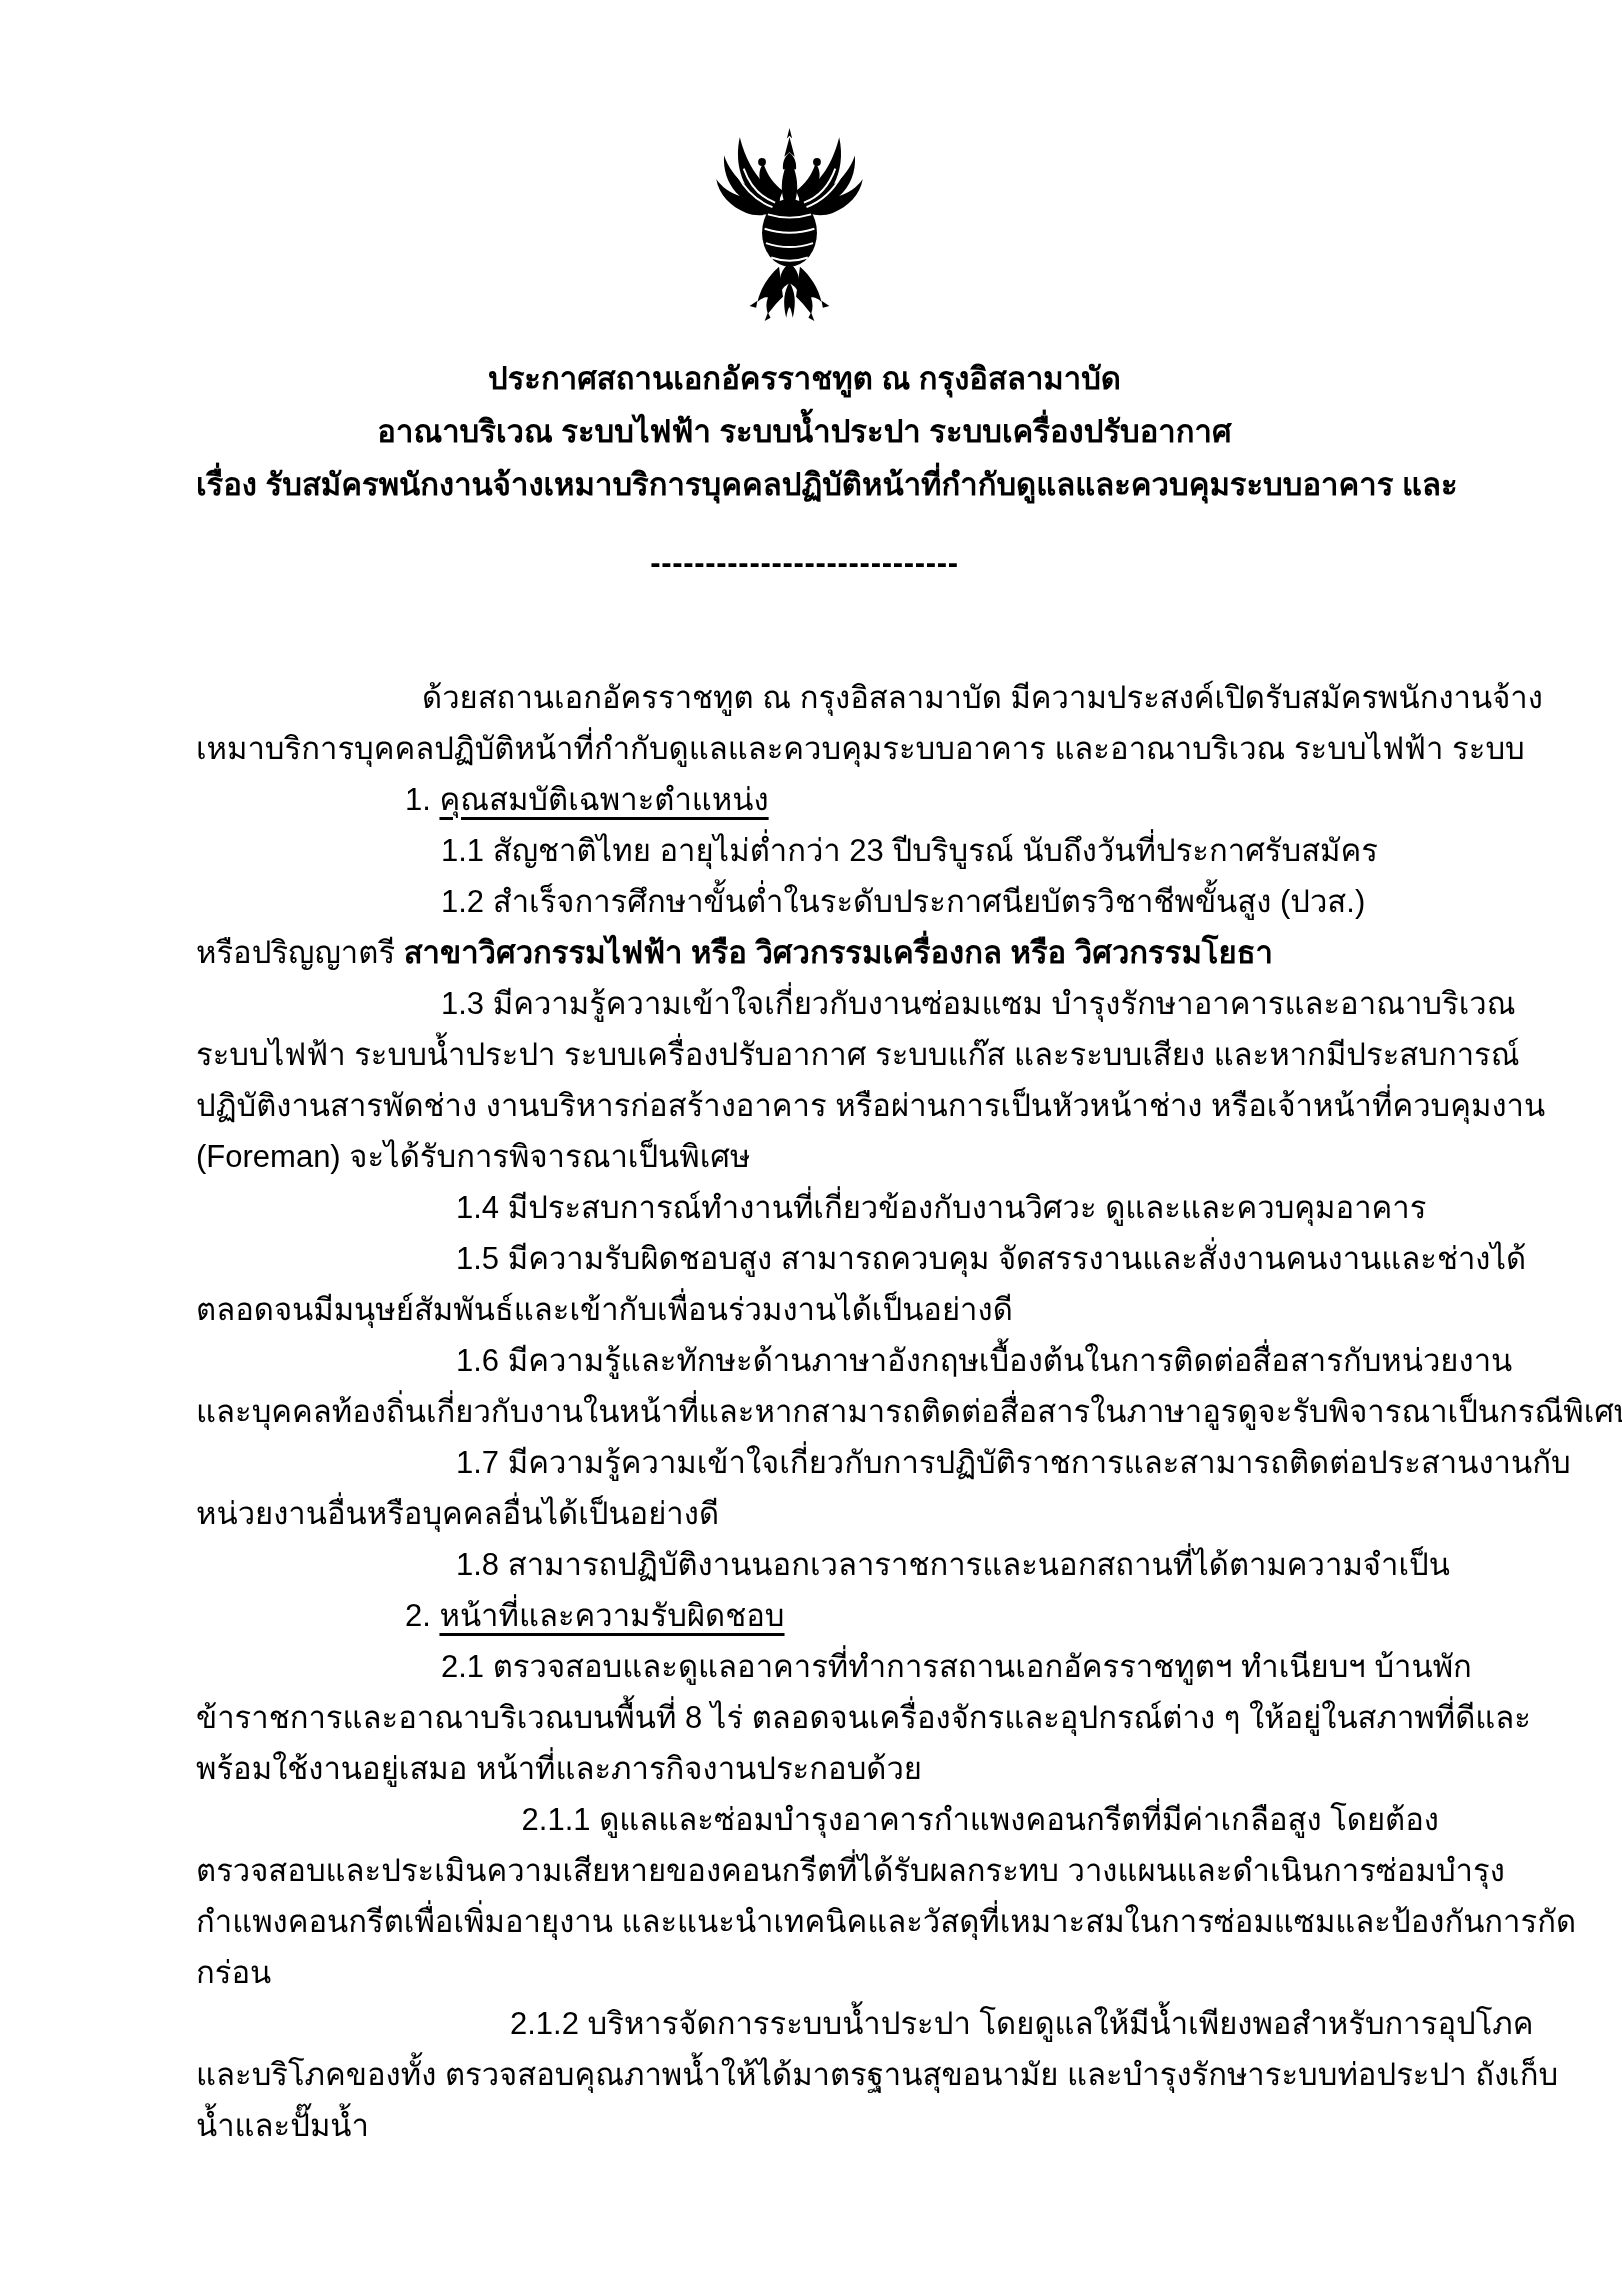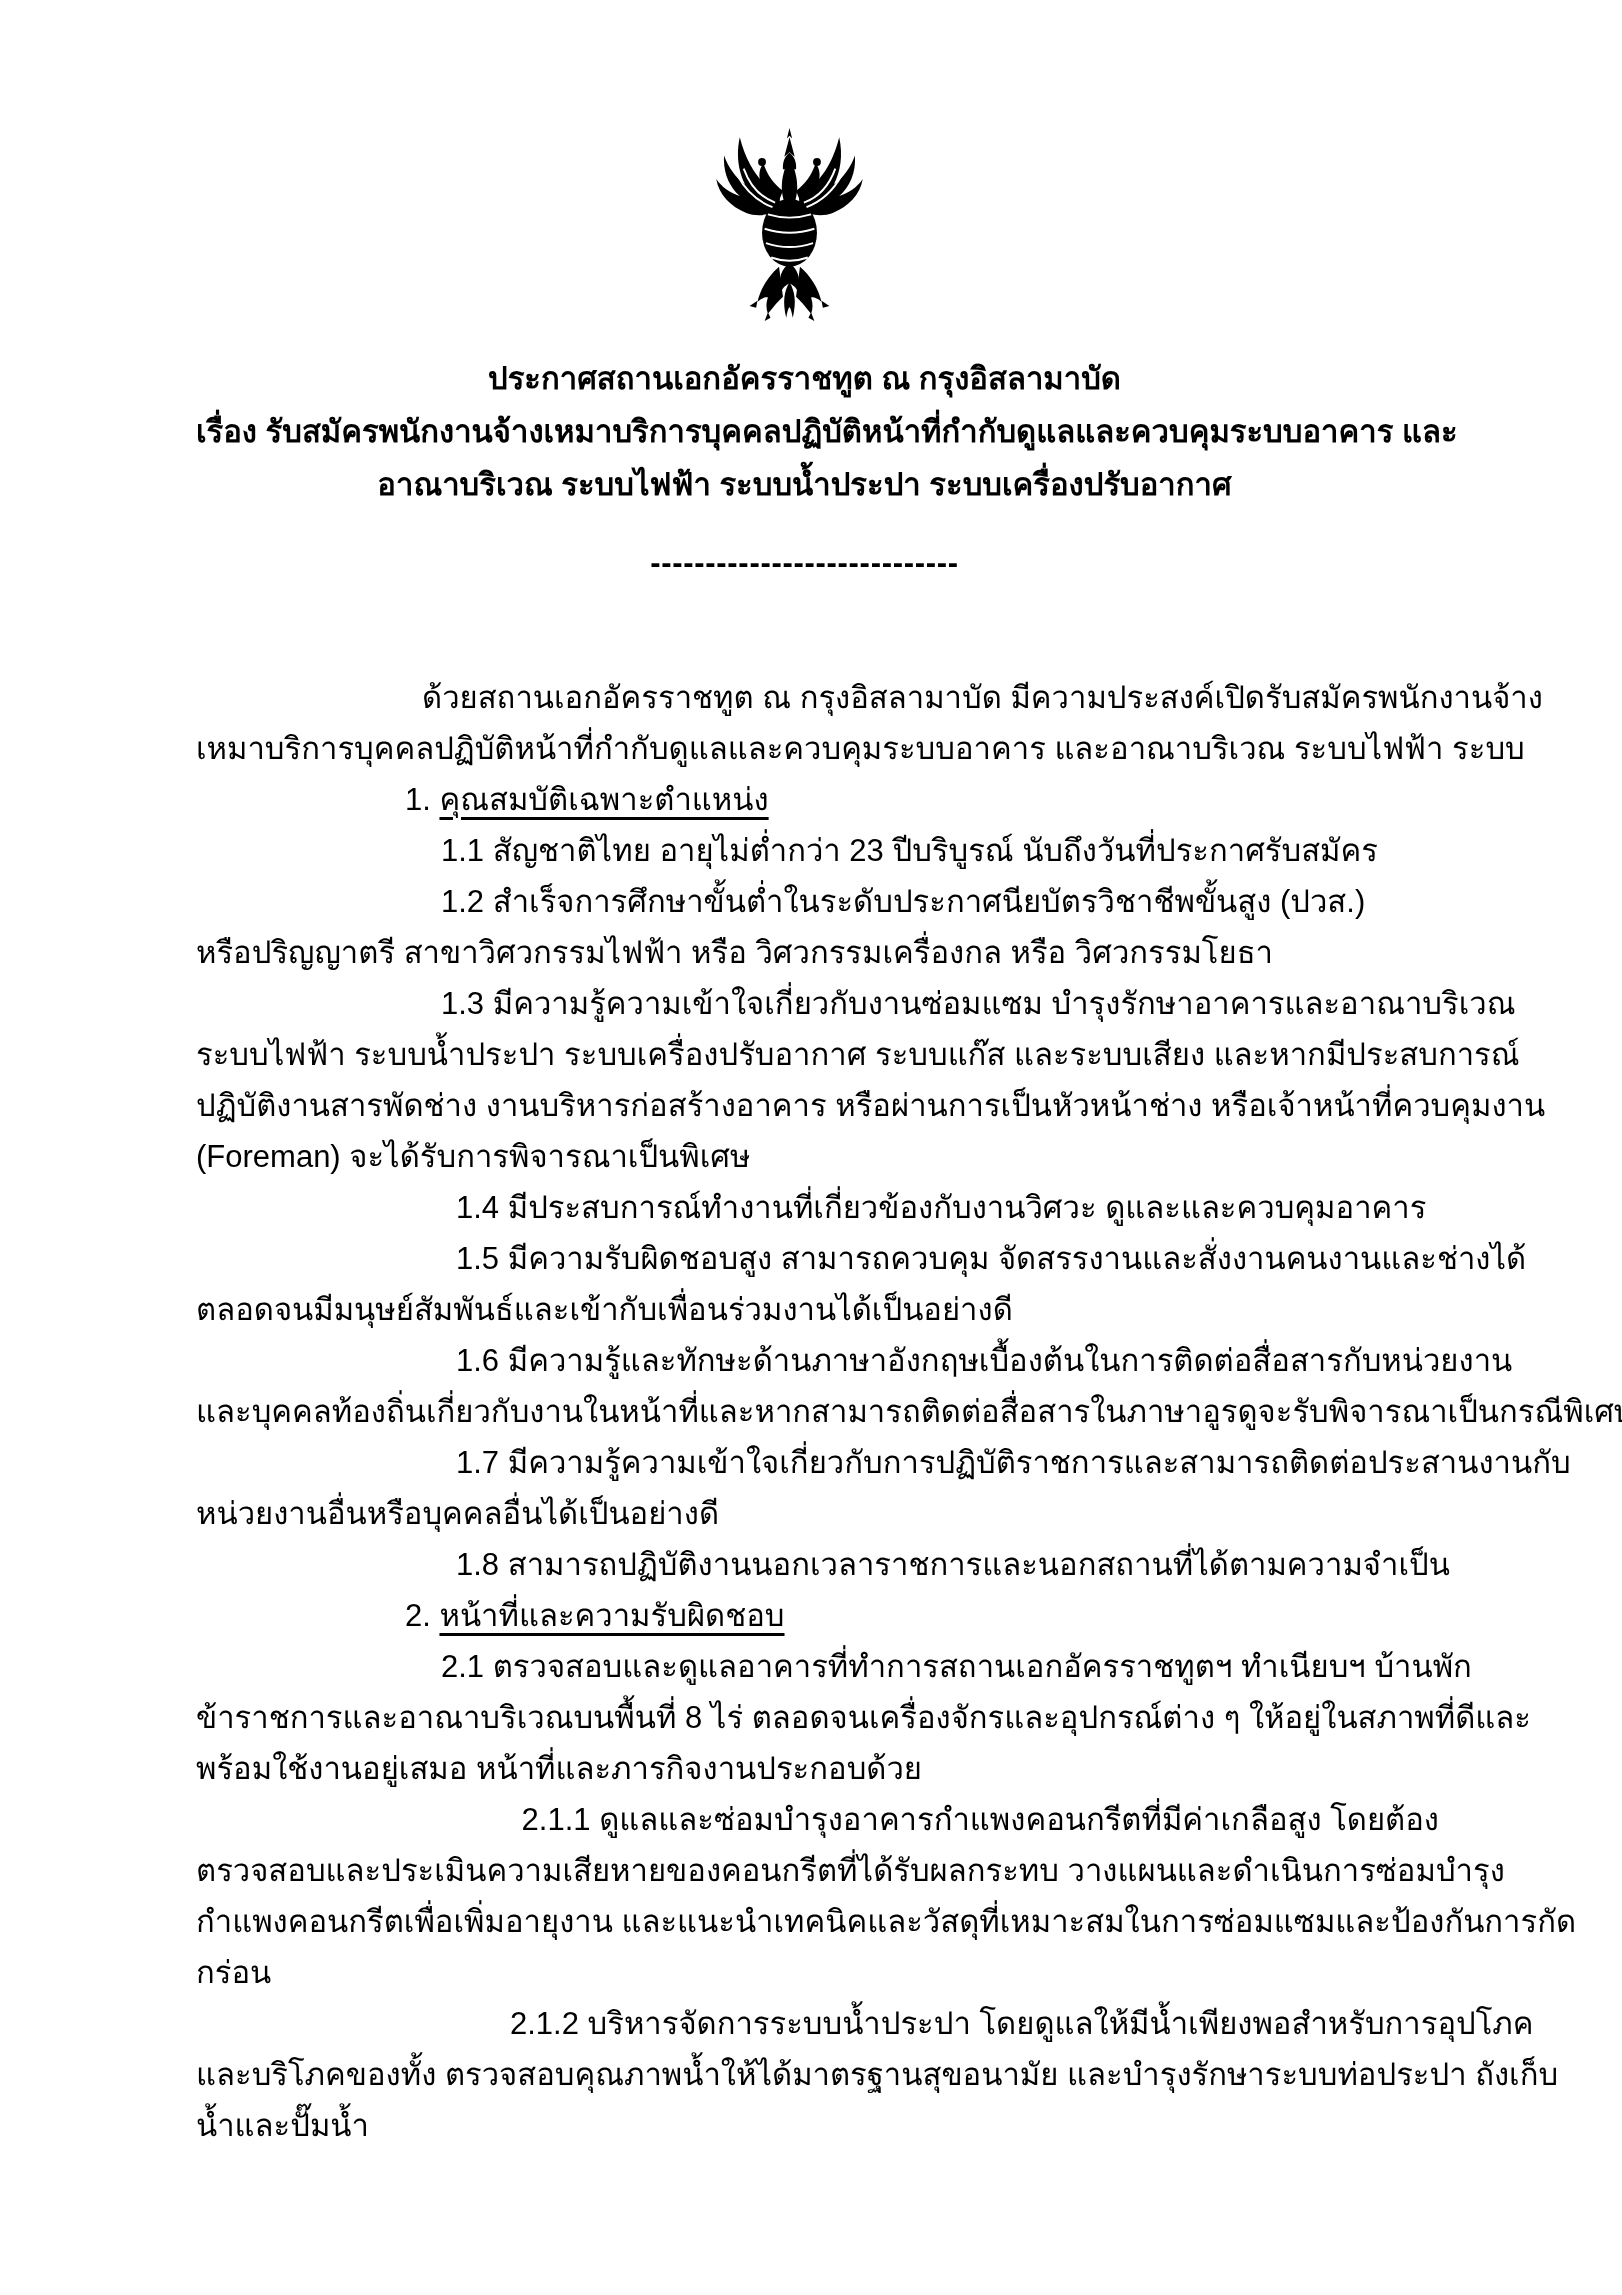--- a/index.html
+++ b/index.html
@@ -59,21 +59,21 @@
     line-height: 51px;
     white-space: pre;
   }
   
   .ind-m { padding-left: 0; }
   .ind-a { padding-left: 226px; margin-top: 20px; }  
   .ind-b { padding-left: 209px; }  
   .ind-c { padding-left: 245px; }  
   .ind-d { padding-left: 260px; }  
   .ind-e { padding-left: 314px; text-align: right; }  
-  .bold { font-weight: normal; }
+  .bold { font-weight: bold; }
   .uline {
     text-decoration: underline;
     text-decoration-thickness: 3.3px;
     text-underline-offset: 6.5px;
   }
 </style>
 </head>
 <body>
 
 <div class="page">
@@ -112,22 +112,22 @@
       <path d="M118,198 Q146,208 174,198"></path>
       <path d="M168,114 C190,106 206,90 216,62"></path>
       <path d="M172,121 C196,112 214,94 226,72"></path>
       <path d="M124,114 C102,106 86,90 76,62"></path>
       <path d="M120,121 C96,112 78,94 66,72"></path>
     </g>
   </svg>
 
   <div class="title-block" id="title-block">
       <div class="title-line">ประกาศสถานเอกอัครราชทูต ณ กรุงอิสลามาบัด</div>
+      <div class="title-line">อาณาบริเวณ ระบบไฟฟ้า ระบบน้ำประปา ระบบเครื่องปรับอากาศ</div>
       <div class="title-line">เรื่อง รับสมัครพนักงานจ้างเหมาบริการบุคคลปฏิบัติหน้าที่กำกับดูแลและควบคุมระบบอาคาร และ</div>
-      <div class="title-line">อาณาบริเวณ ระบบไฟฟ้า ระบบน้ำประปา ระบบเครื่องปรับอากาศ</div>
     </div>
 
   <div class="separator">----------------------------</div>
 
   <div class="body-block" id="body-block">
       <div class="line ind-a"><span class="">ด้วยสถานเอกอัครราชทูต ณ กรุงอิสลามาบัด มีความประสงค์เปิดรับสมัครพนักงานจ้าง</span></div>
       <div class="line ind-m"><span class="">เหมาบริการบุคคลปฏิบัติหน้าที่กำกับดูแลและควบคุมระบบอาคาร และอาณาบริเวณ ระบบไฟฟ้า ระบบ</span></div>
       <div class="line ind-b"><span class="">1. </span><span class="uline">คุณสมบัติเฉพาะตำแหน่ง</span></div>
       <div class="line ind-c"><span class="">1.1 สัญชาติไทย อายุไม่ต่ำกว่า 23 ปีบริบูรณ์ นับถึงวันที่ประกาศรับสมัคร</span></div>
       <div class="line ind-c"><span class="">1.2 สำเร็จการศึกษาขั้นต่ำในระดับประกาศนียบัตรวิชาชีพขั้นสูง (ปวส.)</span></div>

